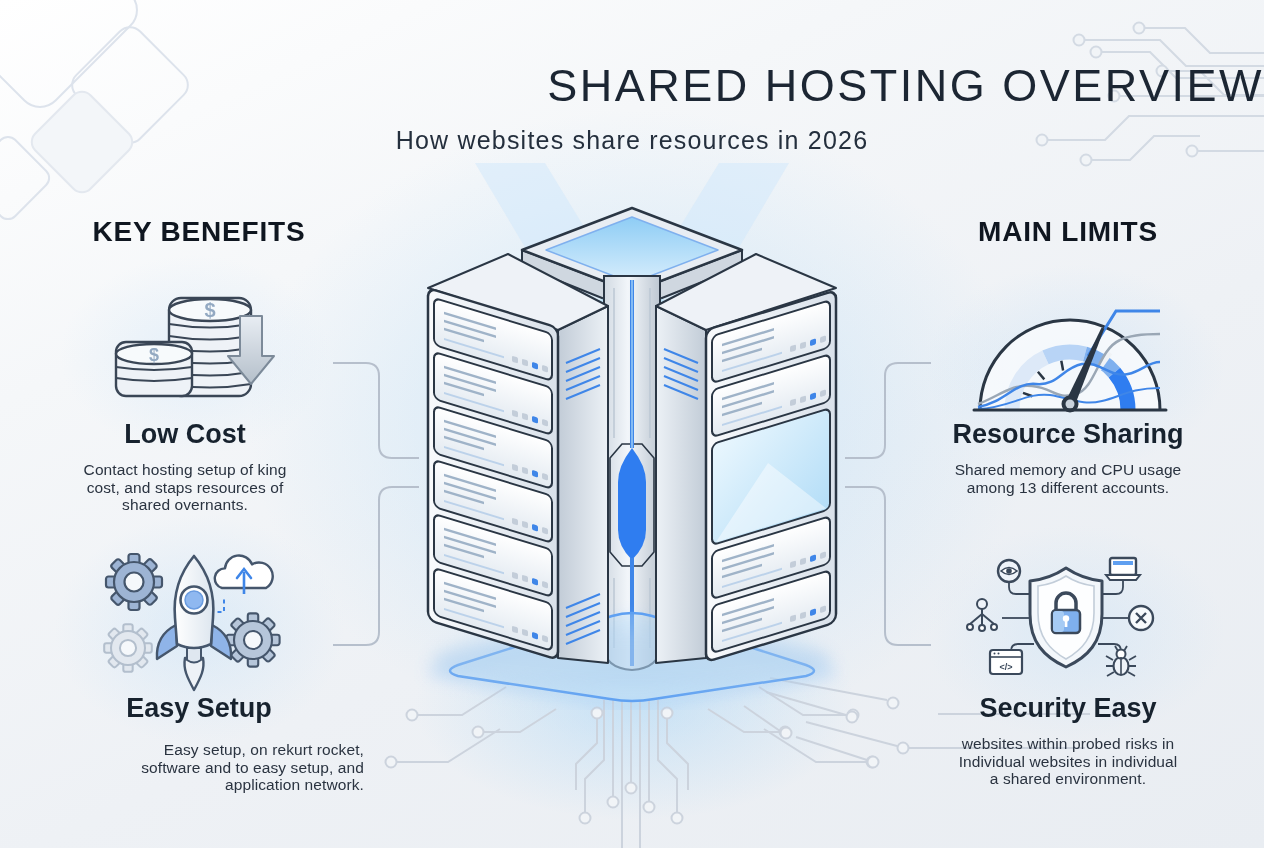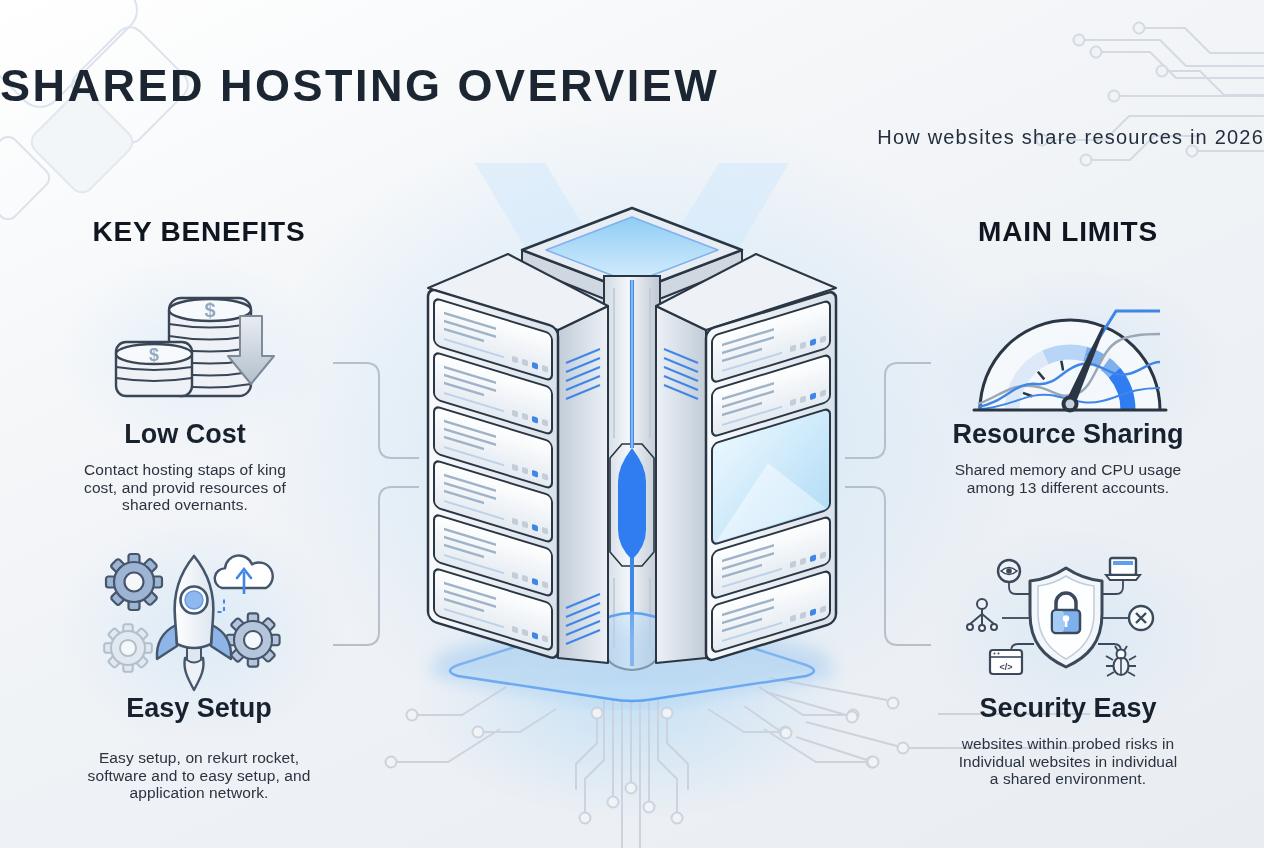--- a/index.html
+++ b/index.html
@@ -8,22 +8,22 @@
        background:linear-gradient(155deg,#ffffff 0%,#f5f7f9 28%,#eef1f5 60%,#e9edf2 100%);}
   .canvas{position:relative;width:1264px;height:848px;}
   .abs{position:absolute;}
   .glow{position:absolute;border-radius:50%;pointer-events:none;}
   .g1{left:250px;top:110px;width:780px;height:630px;background:radial-gradient(closest-side,rgba(178,219,248,.55),rgba(178,219,248,0));}
   .g2{left:60px;top:255px;width:270px;height:200px;background:radial-gradient(closest-side,rgba(198,226,250,.35),rgba(198,226,250,0));}
   .g3{left:55px;top:515px;width:290px;height:230px;background:radial-gradient(closest-side,rgba(190,222,248,.4),rgba(190,222,248,0));}
   .g4{left:925px;top:265px;width:300px;height:205px;background:radial-gradient(closest-side,rgba(190,222,248,.4),rgba(190,222,248,0));}
   .g5{left:925px;top:525px;width:300px;height:215px;background:radial-gradient(closest-side,rgba(190,222,248,.35),rgba(190,222,248,0));}
   .g6{left:415px;top:590px;width:440px;height:230px;background:radial-gradient(closest-side,rgba(165,212,246,.5),rgba(165,212,246,0));}
-  h1{margin:0;font-size:45px;font-weight:700;letter-spacing:2.5px;color:#1c2633;text-align:left;}
-  .subtitle{font-size:20px;font-weight:500;letter-spacing:1.2px;color:#242f3d;text-align:right;}
+  h1{margin:0;font-size:45px;font-weight:400;letter-spacing:2.5px;color:#1c2633;text-align:right;}
+  .subtitle{font-size:25px;font-weight:500;letter-spacing:1.2px;color:#242f3d;text-align:center;}
   h2{margin:0;font-size:28px;font-weight:800;letter-spacing:.8px;color:#0f1620;}
   h3{margin:0;font-size:27px;font-weight:700;color:#17222e;text-align:center;}
   .desc{font-size:15.5px;font-weight:500;line-height:17.5px;letter-spacing:.1px;color:#2a3340;text-align:center;}
   .col{width:330px;text-align:center;}
   svg{display:block;}
 </style>
 </head>
 <body>
 
 <div class="canvas">
@@ -255,22 +255,22 @@
       <ellipse cx="42" cy="68" rx="38" ry="10" fill="#f7fafc" stroke-width="2.4"></ellipse>
     </g>
     <text x="98" y="31" font-size="20" font-weight="bold" fill="#93a9c2" text-anchor="middle">$</text>
     <text x="42" y="75" font-size="18" font-weight="bold" fill="#93a9c2" text-anchor="middle">$</text>
     <polygon points="128,30 150,30 150,70 162,70 139,98 116,70 128,70" fill="url(#arrowGrad)" stroke="#7c8a99" stroke-width="2" stroke-linejoin="round"></polygon>
   </svg>
 
   <div class="abs col" style="left:20px;top:419px;">
     <h3>Low Cost</h3>
     <div class="desc" style="margin-top:11px;">
-      <div>Contact hosting staps of king</div>
-      <div>cost, and provid resources of</div>
+      <div>Contact hosting setup of king</div>
+      <div>cost, and staps resources of</div>
       <div>shared overnants.</div>
     </div>
   </div>
 
   <svg class="abs" style="left:98px;top:548px" width="192" height="146" viewBox="0 0 192 146">
     <defs>
         <linearGradient id="rocketBody" x1="0" y1="0" x2="1" y2="0">
       <stop offset="0" stop-color="#ffffff"></stop>
           <stop offset="1" stop-color="#dde6ef"></stop>
         </linearGradient>
@@ -329,21 +329,21 @@
       <path d="M 114,77 C 128,84 134,96 133,111 L 113,98 Z" fill="#8fb4e8" stroke="#45566c" stroke-width="2.4"></path>
       <path d="M 89,100 L 89,112 Q 96,117 103,112 L 103,100 Z" fill="#dfe7f0" stroke="#45566c" stroke-width="2"></path>
       <path d="M 96,8 C 111,26 117,47 115,70 L 113,96 Q 96,104 79,96 L 77,70 C 75,47 81,26 96,8 Z" fill="url(#rocketBody)" stroke="#45566c" stroke-width="2.6"></path>
       <circle cx="96" cy="52" r="13.5" fill="#ffffff" stroke="#45566c" stroke-width="2.6"></circle>
       <circle cx="96" cy="52" r="9" fill="#8fb8f0" stroke="#6a9ce0" stroke-width="1.5"></circle>
     </g>
   </svg>
 
   <div class="abs col" style="left:34px;top:693px;">
     <h3>Easy Setup</h3>
-    <div class="desc" style="margin-top:25px;">
+    <div class="desc" style="margin-top:17px;text-align:right;">
       <div>Easy setup, on rekurt rocket,</div>
       <div>software and to easy setup, and</div>
       <div>application network.</div>
     </div>
   </div>
 
   <div class="abs col" style="left:903px;top:216px;">
     <h2>MAIN LIMITS</h2>
   </div>
 

